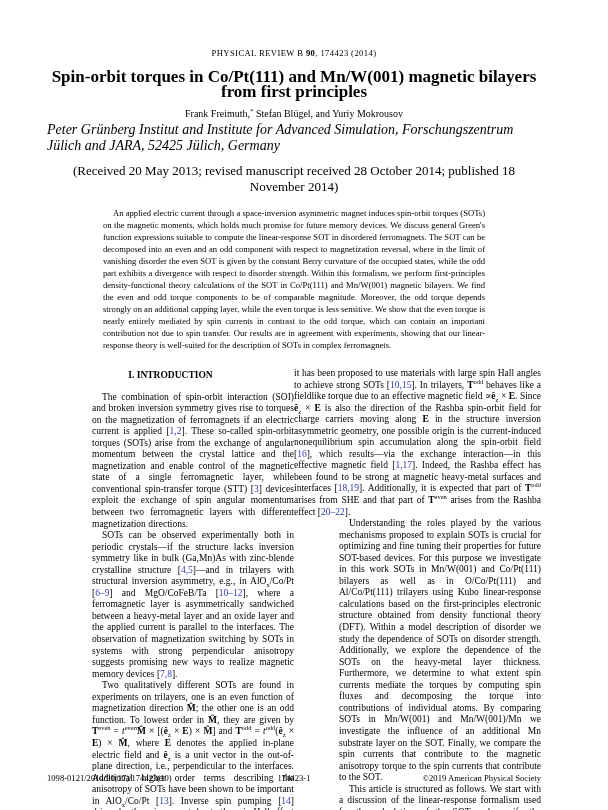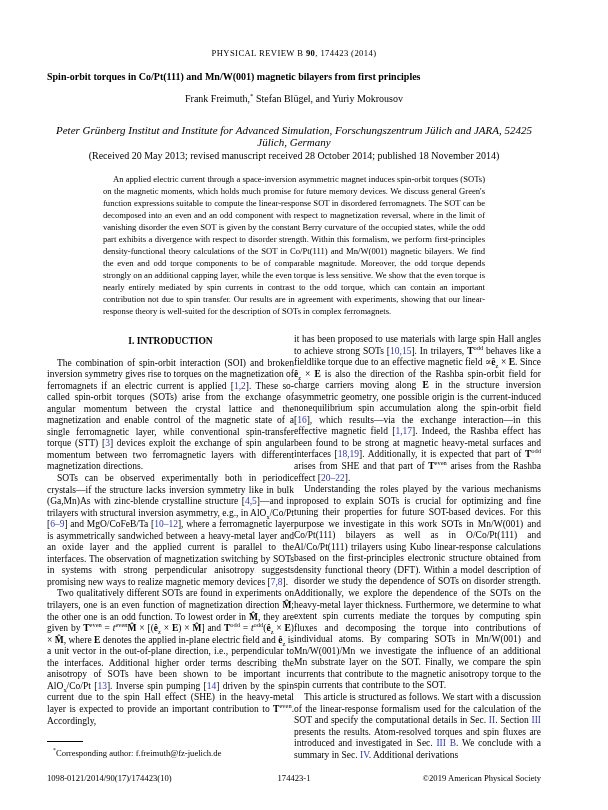--- a/index.html
+++ b/index.html
@@ -8,31 +8,31 @@
   .page {
     width: 588px; height: 810px;
     padding: 48px 47px 0 47px;
     position: relative;
     font-family: "Liberation Serif", "DejaVu Serif", serif;
     color: #000;
     overflow: hidden;
     background: #ffffff;
   }
   .journal-header { text-align: center; font-size: 8.6px; letter-spacing: 0.4px; }
-  .title { text-align: left; font-size: 10px; font-weight: bold; margin: 11px 0 0 0; line-height: 15px; }
+  .title { text-align: center; font-size: 17px; font-weight: bold; margin: 11px 0 0 0; line-height: 15px; }
   .authors { text-align: center; font-size: 10px; margin-top: 9px; }
-  .affiliation { text-align: center; font-size: 11px; font-style: italic; margin-top: 20px; }
-  .received { text-align: center; font-size: 10px; margin-top: 2px; }
+  .affiliation { text-align: left; font-size: 14px; font-style: italic; margin-top: 3px; }
+  .received { text-align: center; font-size: 13px; margin-top: 9px; }
   .abstract { margin: 12px 56px 0 56px; font-size: 8.6px; line-height: 12px; text-align: justify; text-indent: 10px; }
   .doi-row { display: flex; justify-content: space-between; margin: 9px 56px 0 56px; font-size: 8.8px; }
   .columns { display: flex; margin-top: 17px; }
   .col { flex: 1; min-width: 0; font-size: 9.5px; line-height: 11.55px; text-align: justify; }
   .section-heading { text-align: center; font-weight: bold; font-size: 9.5px; margin: 2px 0 10px 0; }
   p { margin: 0; }
-  p.indent { text-indent: 10px; }
+  p.indent { text-indent: 10px; margin-left: 45px; }
   sup { font-size: 68%; line-height: 0; }
   sub { font-size: 68%; line-height: 0; }
   .ref { color: var(--link-color); }
   .doi-label { color: #000; }
   .footnote-rule { width: 36px; border: none; border-top: 1px solid #000; margin: 14px 0 0 0; }
   .footnote { font-size: 8.6px; margin-top: 6px; text-align: left; text-indent: 6px; }
   .footer { position: absolute; left: 47px; right: 47px; bottom: 27px; display: flex; font-size: 8.6px; }
   .footer > div { flex: 1; }
   .footer .center { text-align: center; }
   .footer .right { text-align: right; }

